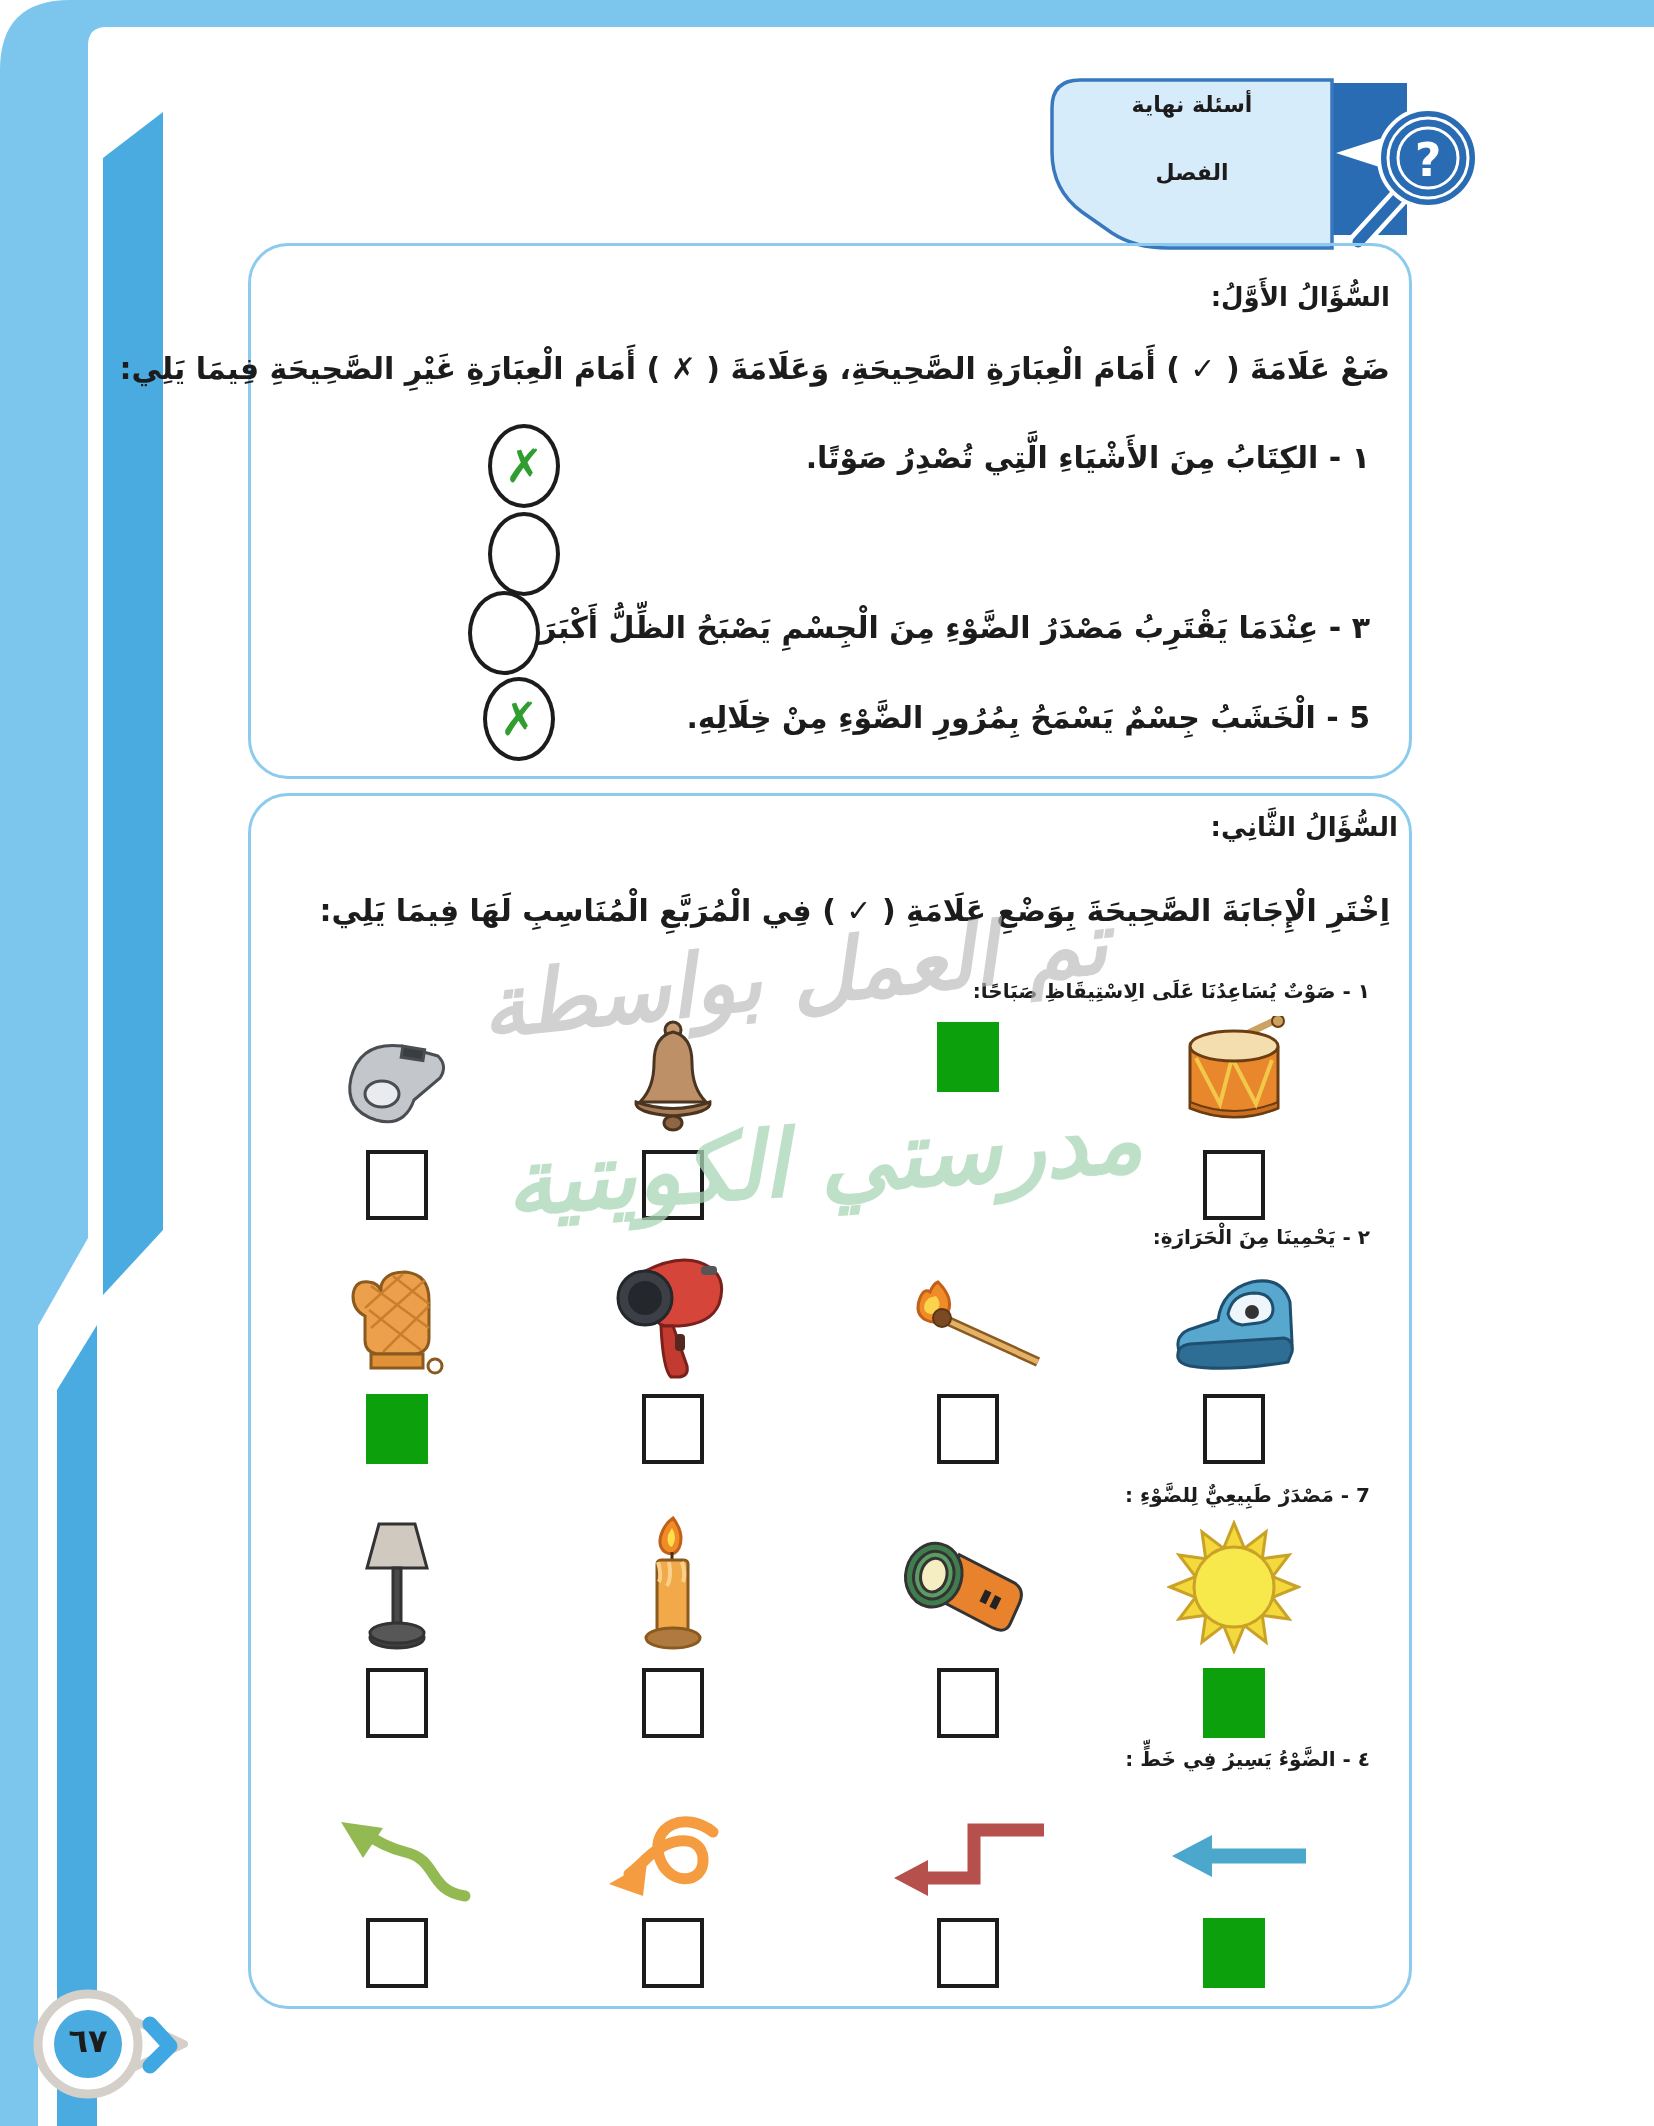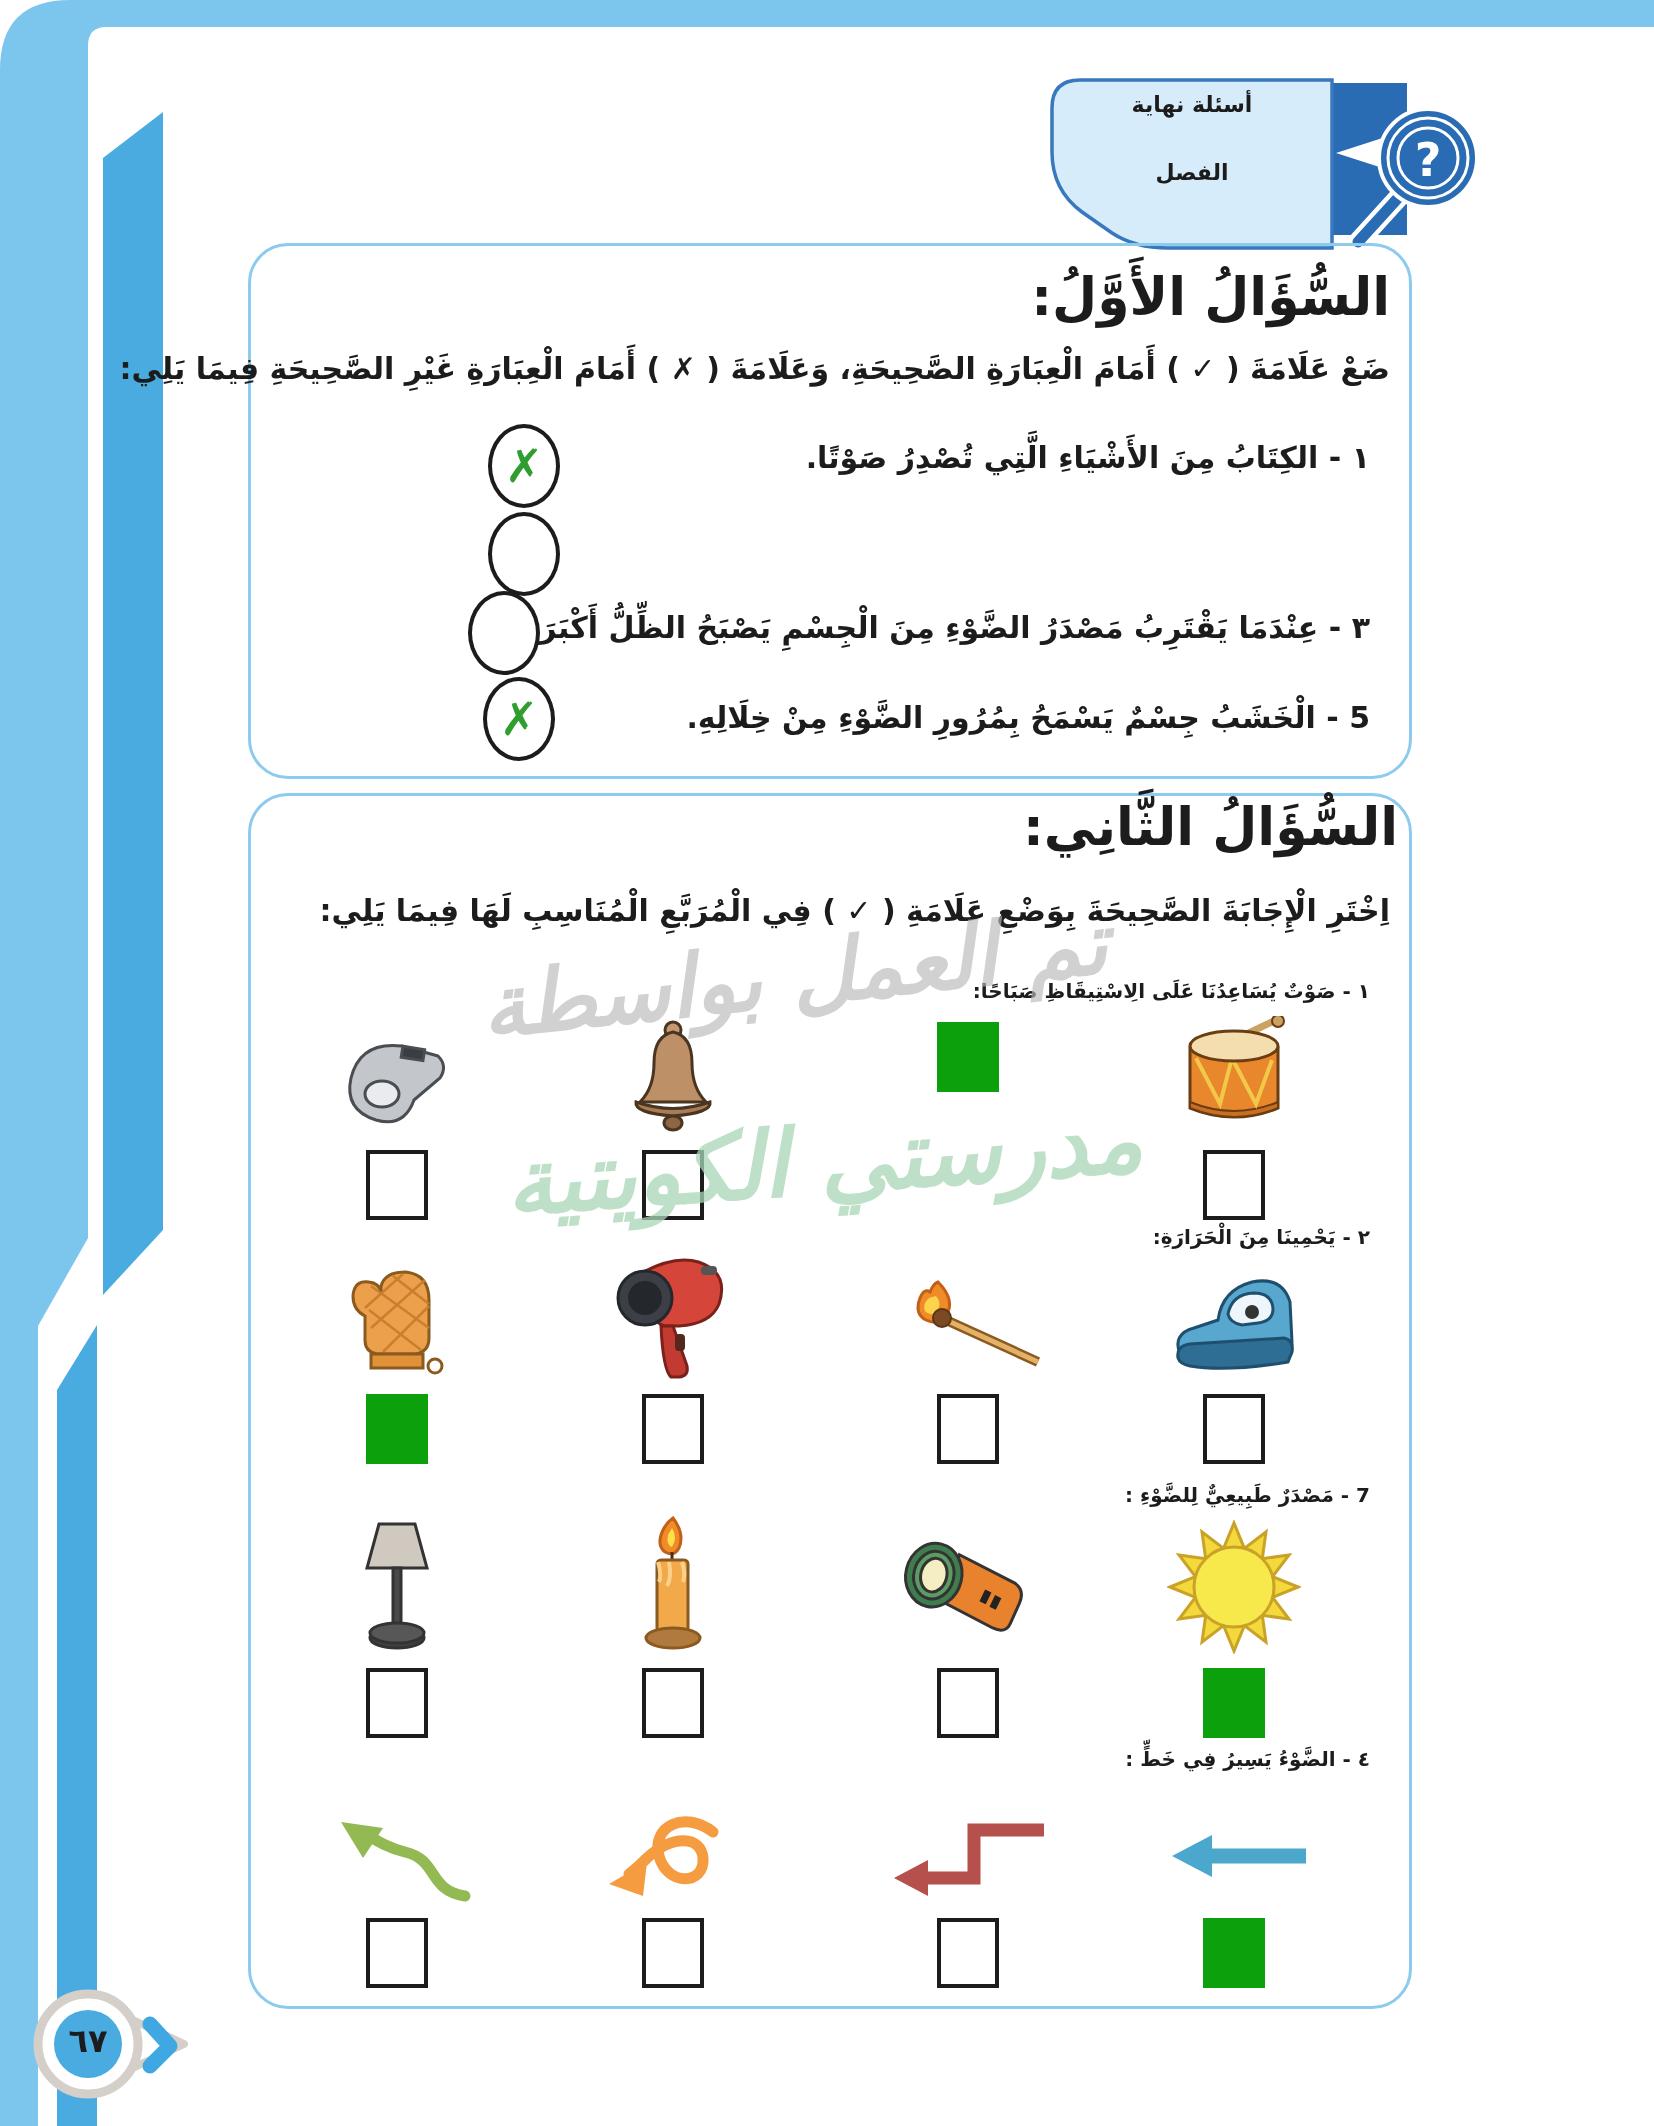--- a/index.html
+++ b/index.html
@@ -2,21 +2,21 @@
 <html lang="ar" dir="rtl"><head>
 <meta charset="utf-8">
 <style>
   html,body{margin:0;padding:0;background:#fff;}
   #page{position:relative;width:1654px;height:2126px;background:#fff;overflow:hidden;
         font-family:"DejaVu Sans",sans-serif;color:#1c1c1c;}
   svg{display:block;}
   .abs{position:absolute;}
   .artxt{direction:rtl;white-space:nowrap;font-weight:bold;}
   .sec-box{position:absolute;border:3px solid #8ccbee;border-radius:40px;background:transparent;}
-  .sec-title{font-size:52px;line-height:50px;}
+  .sec-title{font-size:26px;line-height:50px;}
   .sec-instr{font-size:30px;line-height:62px;}
   .item-text{font-size:30px;line-height:60px;}
   .q-text{font-size:20px;line-height:58px;}
   .ans-circle{position:absolute;width:64px;height:76px;border:4px solid #1c1c1c;border-radius:50%;
               background:#fff;display:flex;align-items:center;justify-content:center;
               font-size:46px;font-weight:bold;color:#2f9e2f;line-height:1;}
   .opt{position:absolute;width:200px;text-align:center;}
   .ic{display:flex;align-items:flex-end;justify-content:center;}
   .cbx{display:inline-block;width:54px;height:62px;border:4px solid #1c1c1c;background:#fff;margin-top:14px;}
   .cbx.checked{background:#0da00d;border-color:#0da00d;}

